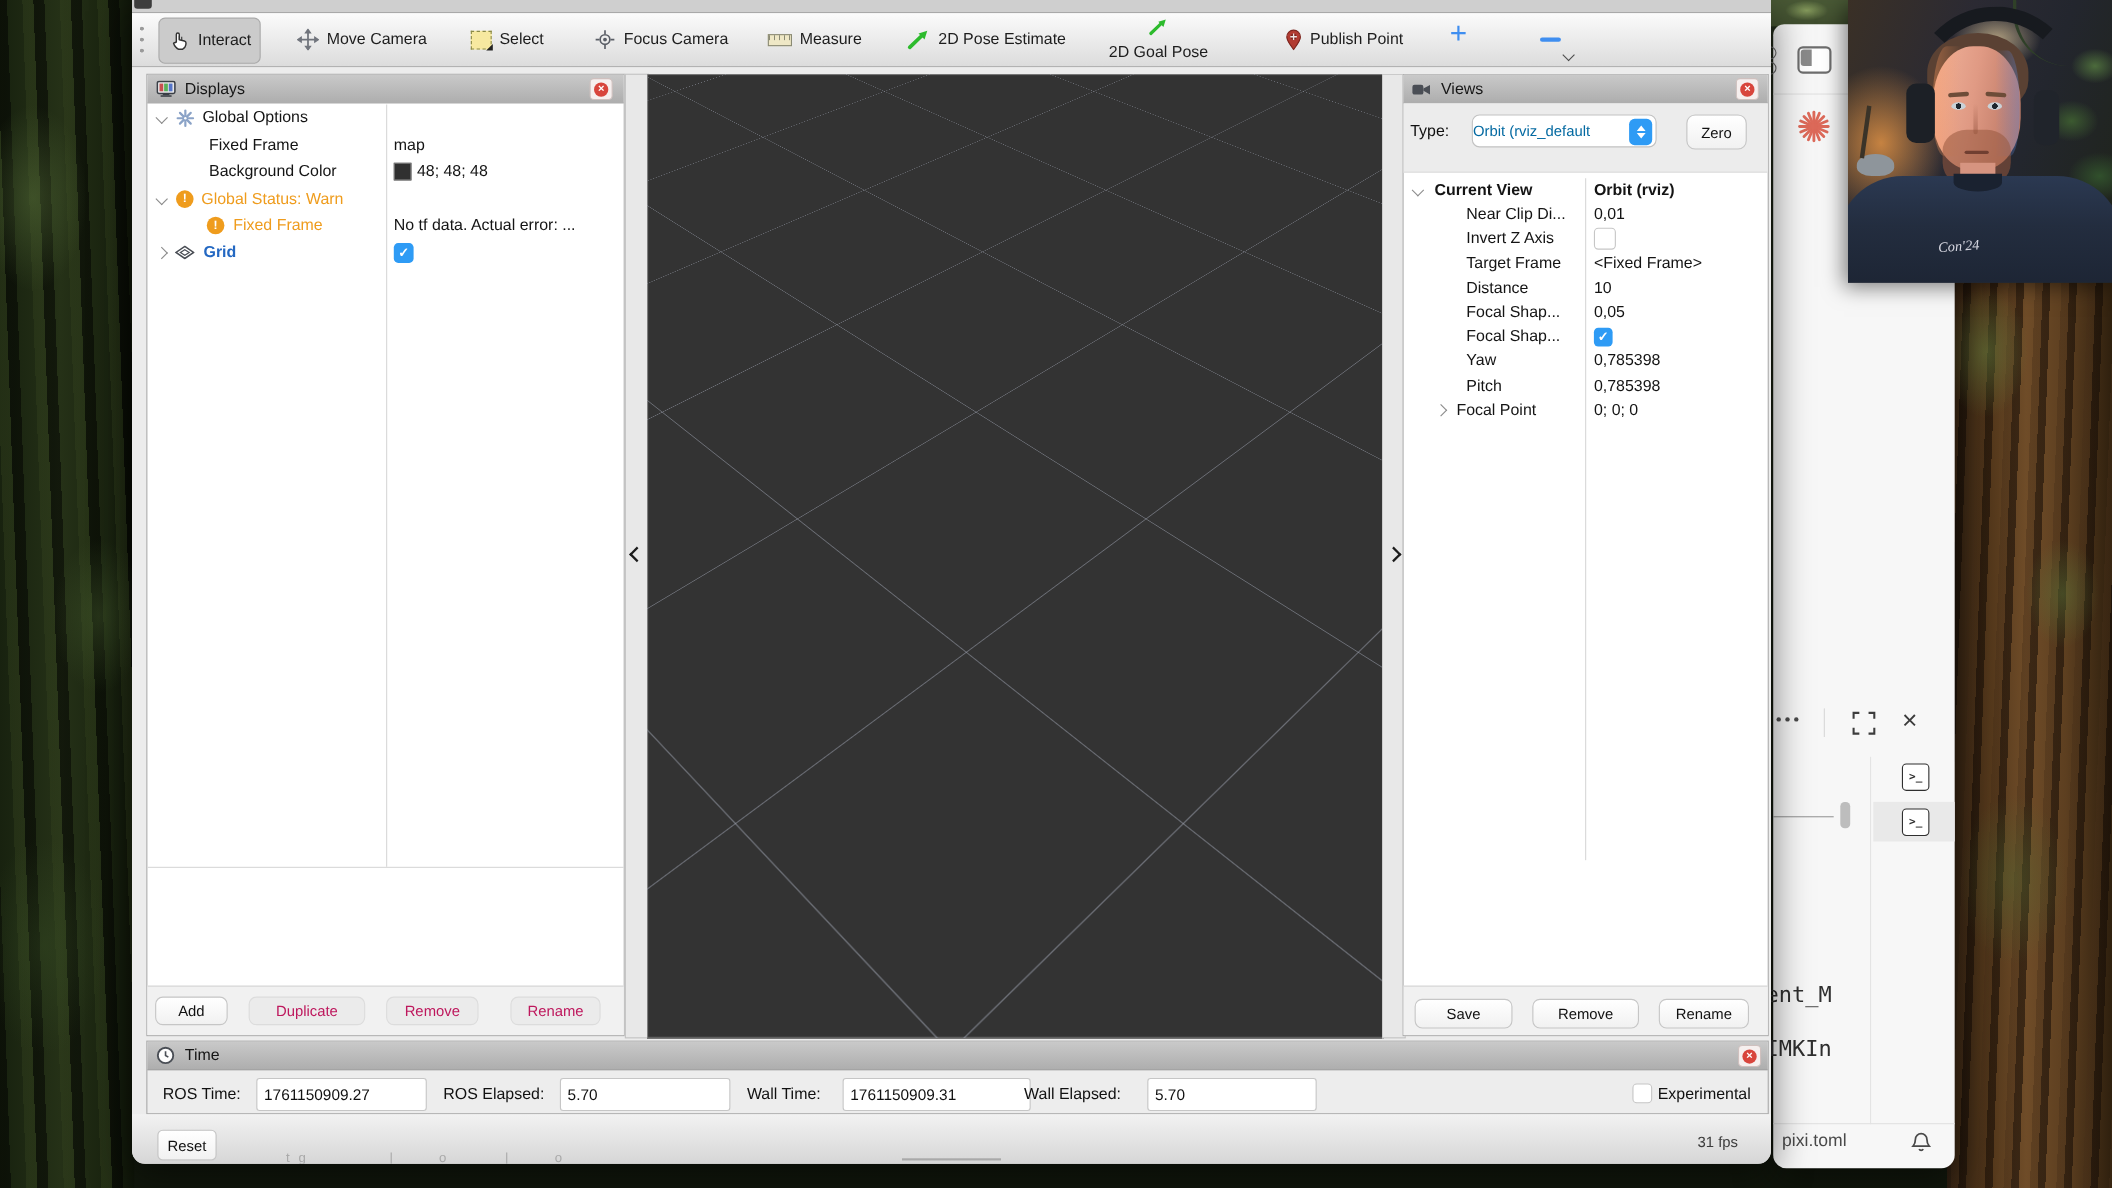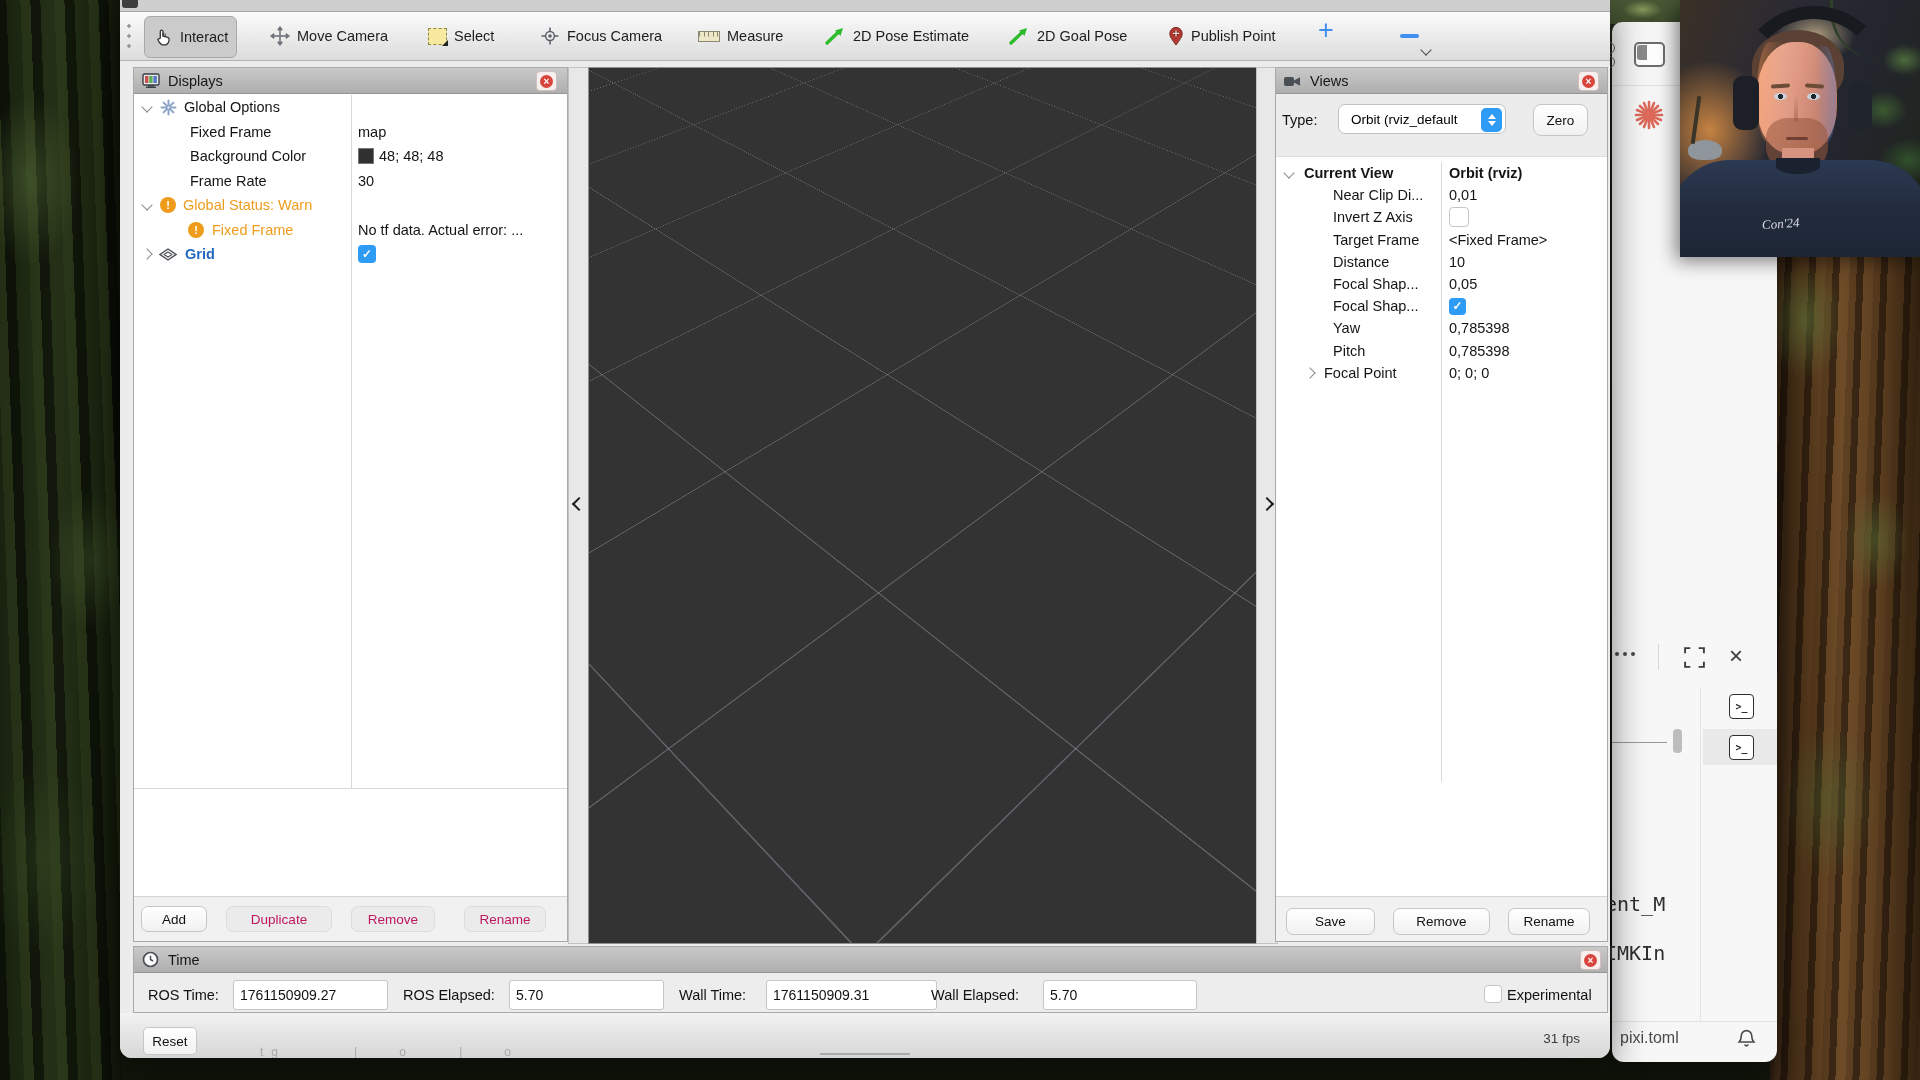--- a/index.html
+++ b/index.html
@@ -91,21 +91,21 @@
     background-image:
       repeating-linear-gradient(0deg, rgba(162,167,182,.5) 0px, rgba(162,167,182,.5) 1.4px, transparent 1.4px, transparent 252px),
       repeating-linear-gradient(90deg, rgba(162,167,182,.5) 0px, rgba(162,167,182,.5) 1.4px, transparent 1.4px, transparent 252px);}
   .splitter{position:absolute;top:67px;width:20px;height:875px;background:#e8e8e8;border:1px solid #c2c2c2;
     display:flex;align-items:center;justify-content:center;}
   .split-chev{width:8px;height:8px;border-right:2.4px solid #1c1c1c;border-bottom:2.4px solid #1c1c1c;}
   .split-chev.left{transform:rotate(135deg);margin-top:-4px;}
   .split-chev.right{transform:rotate(-45deg);margin-top:-4px;}
   
   .ddown{position:absolute;background:#fff;border:1px solid #c2c2c2;border-radius:7px;
-    font-size:13.5px;color:#000000;display:flex;align-items:center;padding-left:12px;overflow:hidden;}
+    font-size:13.5px;color:#0369a1;display:flex;align-items:center;overflow:hidden;}
   .ddctl{position:absolute;right:3px;top:3px;width:21px;height:24px;border-radius:5px;
     background:var(--accent-blue,#2e9bf5);display:flex;flex-direction:column;align-items:center;justify-content:center;gap:2px;}
   .tri-up{width:0;height:0;border-left:4px solid transparent;border-right:4px solid transparent;border-bottom:5px solid #fff;}
   .tri-dn{width:0;height:0;border-left:4px solid transparent;border-right:4px solid transparent;border-top:5px solid #fff;}
   
   .tin{position:absolute;height:30px;background:#fff;border:1px solid #c6c6c6;border-radius:3px;
     font:14px "Liberation Sans",sans-serif;color:#111;padding:0 6px;box-sizing:border-box;}
   .tlabel{position:absolute;font-size:14.5px;color:#111;white-space:nowrap;}
   #rv-bottom{left:0;top:1013px;width:100%;height:45px;background:linear-gradient(180deg,#f2f2f2,#d6d6d6);
     border-radius:0 0 12px 12px;overflow:hidden;}
@@ -224,21 +224,21 @@
              background-image:repeating-linear-gradient(90deg,#8a8a74 0 1px,transparent 1px 4.5px);background-size:100% 50%;background-repeat:no-repeat;"></div>
         <span>Measure</span>
       </div>
       <div class="tool" style="left:696px;">
         <svg width="22" height="20" viewBox="0 0 22 20">
           <line x1="3" y1="17" x2="14" y2="6.5" stroke="var(--pose-arrow-green,#2dbb2d)" stroke-width="3.4" stroke-linecap="round"></line>
           <polygon points="19,2 11,4.5 16.5,10" fill="var(--pose-arrow-green,#2dbb2d)"></polygon>
         </svg>
         <span>2D Pose Estimate</span>
       </div>
-      <div class="tool" style="left:880px;">
+      <div class="tool" style="left:880px;flex-direction:column;">
         <svg width="22" height="20" viewBox="0 0 22 20">
           <line x1="3" y1="17" x2="14" y2="6.5" stroke="var(--pose-arrow-green,#2dbb2d)" stroke-width="3.4" stroke-linecap="round"></line>
           <polygon points="19,2 11,4.5 16.5,10" fill="var(--pose-arrow-green,#2dbb2d)"></polygon>
         </svg>
         <span>2D Goal Pose</span>
       </div>
       <div class="tool" style="left:1040px;">
         <svg width="16" height="20" viewBox="0 0 16 20">
           <path d="M8 19 C4 13.5 1.8 10.8 1.8 7.6 a6.2 6.2 0 1 1 12.4 0 C14.2 10.8 12 13.5 8 19Z" fill="#b23b31" stroke="#7c241d" stroke-width="1"></path>
           <circle cx="8" cy="7.4" r="2.7" fill="#7c241d"></circle>
@@ -282,24 +282,20 @@
           <span class="lbl" style="margin-left:7px;">Global Options</span>
         </div>
         <div class="drow">
           <span class="lbl" style="margin-left:56px;">Fixed Frame</span>
           <span class="val" style="left:224px;">map</span>
         </div>
         <div class="drow">
           <span class="lbl" style="margin-left:56px;">Background Color</span>
           <span class="val" style="left:224px;width:14px;height:14px;background:var(--swatch-dark,#303030);border:1px solid #777;"></span>
           <span class="val" style="left:245px;">48; 48; 48</span>
-        </div>
-        <div class="drow">
-          <span class="lbl" style="margin-left:56px;">Frame Rate</span>
-          <span class="val" style="left:224px;">30</span>
         </div>
         <div class="drow">
           <span class="chev down" style="margin-left:9px;"></span>
           <span class="warn-ic" style="margin-left:9px;">!</span>
           <span class="lbl warn-t" style="margin-left:7px;">Global Status: Warn</span>
         </div>
         <div class="drow">
           <span class="warn-ic" style="margin-left:54px;">!</span>
           <span class="lbl warn-t" style="margin-left:8px;">Fixed Frame</span>
           <span class="val" style="left:224px;">No tf data.  Actual error: ...</span>

